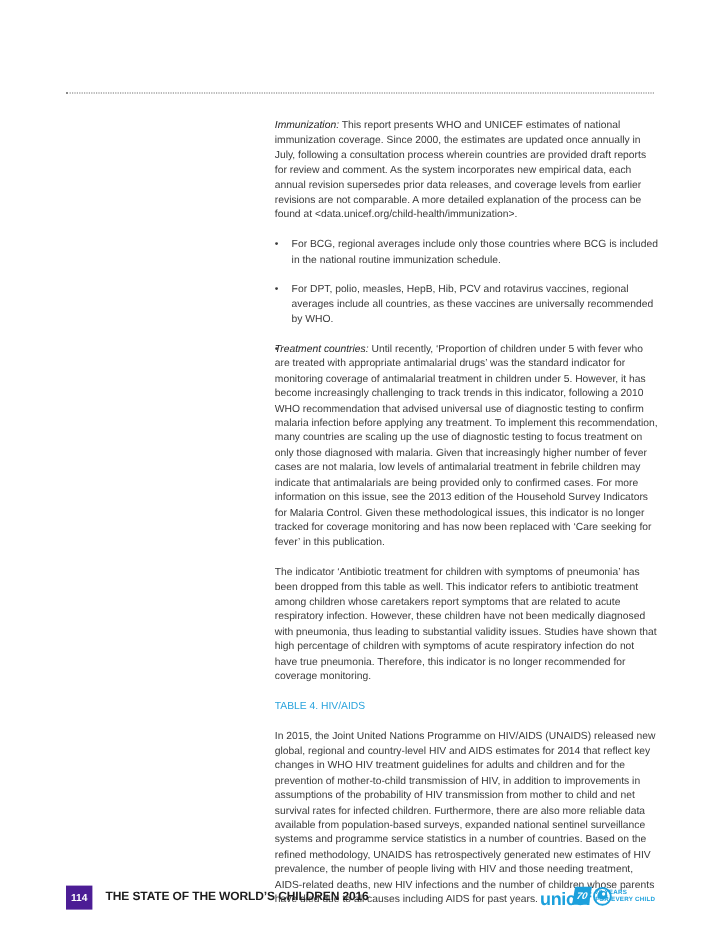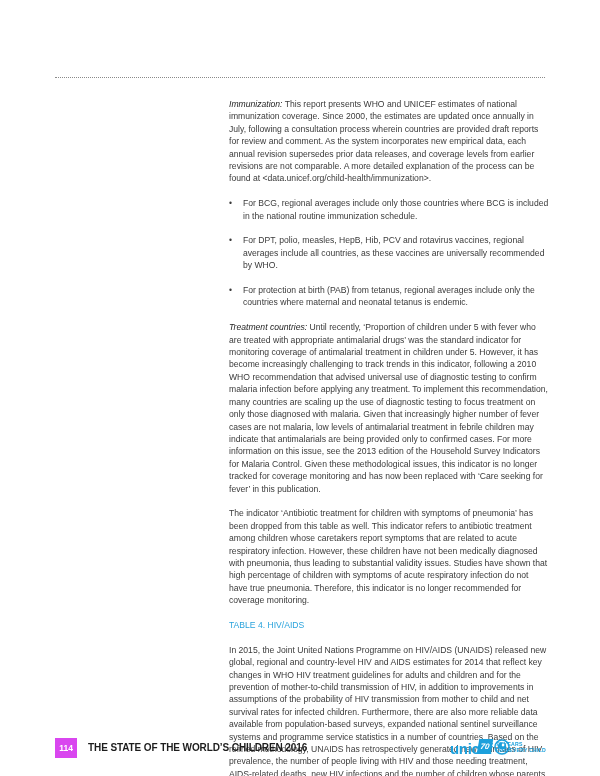--- a/index.html
+++ b/index.html
@@ -9,21 +9,21 @@
           border-top:1.3px dotted #8a8a8a; }
   .content { position:absolute; left:229px; top:98px; width:320px; font-size:8.6px; line-height:12.4px; }
   .content p { margin:0 0 12.4px 0; }
   .lead { font-weight:normal; font-style:italic; color:#1d1d1d; }
   ul.bullets { list-style:none; margin:0 0 12.4px 0; padding:0; }
   ul.bullets li { position:relative; padding-left:14px; margin-bottom:12.4px; }
   ul.bullets li:last-child { margin-bottom:0; }
   ul.bullets li .dot { position:absolute; left:0; top:0; }
   .section-title { color:#2aa3dc; text-transform:uppercase; margin:0; }
   .footer { position:absolute; left:0; top:738px; width:600px; height:22px; }
-  .page-num { position:absolute; left:55px; top:0; width:22px; height:20px; background:#d946ef;
+  .page-num { position:absolute; left:55px; top:0; width:22px; height:20px; background:#4c1d95;
               color:#fff; font-weight:bold; font-size:8.5px; line-height:20px; text-align:center; }
   .pub-title { position:absolute; left:88px; top:0; line-height:20px; font-size:10px; font-weight:bold;
                color:#1d1d1d; letter-spacing:-0.1px;text-align:right; }
   .unicef-logo { position:absolute; left:411px; top:1px; display:flex; align-items:center; }
   .unicef-word { color:#1ca0dc; font-size:15px; font-weight:bold; letter-spacing:-0.3px; line-height:18px;margin-left:39px; }
   .unicef-emblem { margin-left:2px; }
   .anniv { position:absolute; left:478px; top:1px; display:flex; align-items:center; }
   .anniv-badge { width:14px; height:15px; background:#1ca0dc; color:#fff; font-size:8px; font-weight:bold;
                  font-style:italic; line-height:15px; text-align:center; transform:skewX(-10deg); }
   .anniv-text { margin-left:4px; color:#1ca0dc; font-size:5.2px; font-weight:bold; line-height:6px; letter-spacing:0.2px; }
@@ -44,21 +44,20 @@
     <li>
       <span class="dot">•</span>
       <span>For BCG, regional averages include only those countries where BCG is included in the national routine immunization schedule.</span>
     </li>
     <li>
       <span class="dot">•</span>
       <span>For DPT, polio, measles, HepB, Hib, PCV and rotavirus vaccines, regional averages include all countries, as these vaccines are universally recommended by WHO.</span>
     </li>
     <li>
       <span class="dot">•</span>
-      <span>For protection at birth (PAB) from tetanus, regional averages include only the countries where maternal and neonatal tetanus is endemic.</span>
     </li>
   </ul>
 
   <p>
     <span class="lead">Treatment countries:</span>
     <span>Until recently, ‘Proportion of children under 5 with fever who are treated with appropriate antimalarial drugs’ was the standard indicator for monitoring coverage of antimalarial treatment in children under 5. However, it has become increasingly challenging to track trends in this indicator, following a 2010 WHO recommendation that advised universal use of diagnostic testing to confirm malaria infection before applying any treatment. To implement this recommendation, many countries are scaling up the use of diagnostic testing to focus treatment on only those diagnosed with malaria. Given that increasingly higher number of fever cases are not malaria, low levels of antimalarial treatment in febrile children may indicate that antimalarials are being provided only to confirmed cases. For more information on this issue, see the 2013 edition of the Household Survey Indicators for Malaria Control. Given these methodological issues, this indicator is no longer tracked for coverage monitoring and has now been replaced with ‘Care seeking for fever’ in this publication.</span>
   </p>
 
   <p>The indicator ‘Antibiotic treatment for children with symptoms of pneumonia’ has been dropped from this table as well. This indicator refers to antibiotic treatment among children whose caretakers report symptoms that are related to acute respiratory infection. However, these children have not been medically diagnosed with pneumonia, thus leading to substantial validity issues. Studies have shown that high percentage of children with symptoms of acute respiratory infection do not have true pneumonia. Therefore, this indicator is no longer recommended for coverage monitoring.</p>
 

